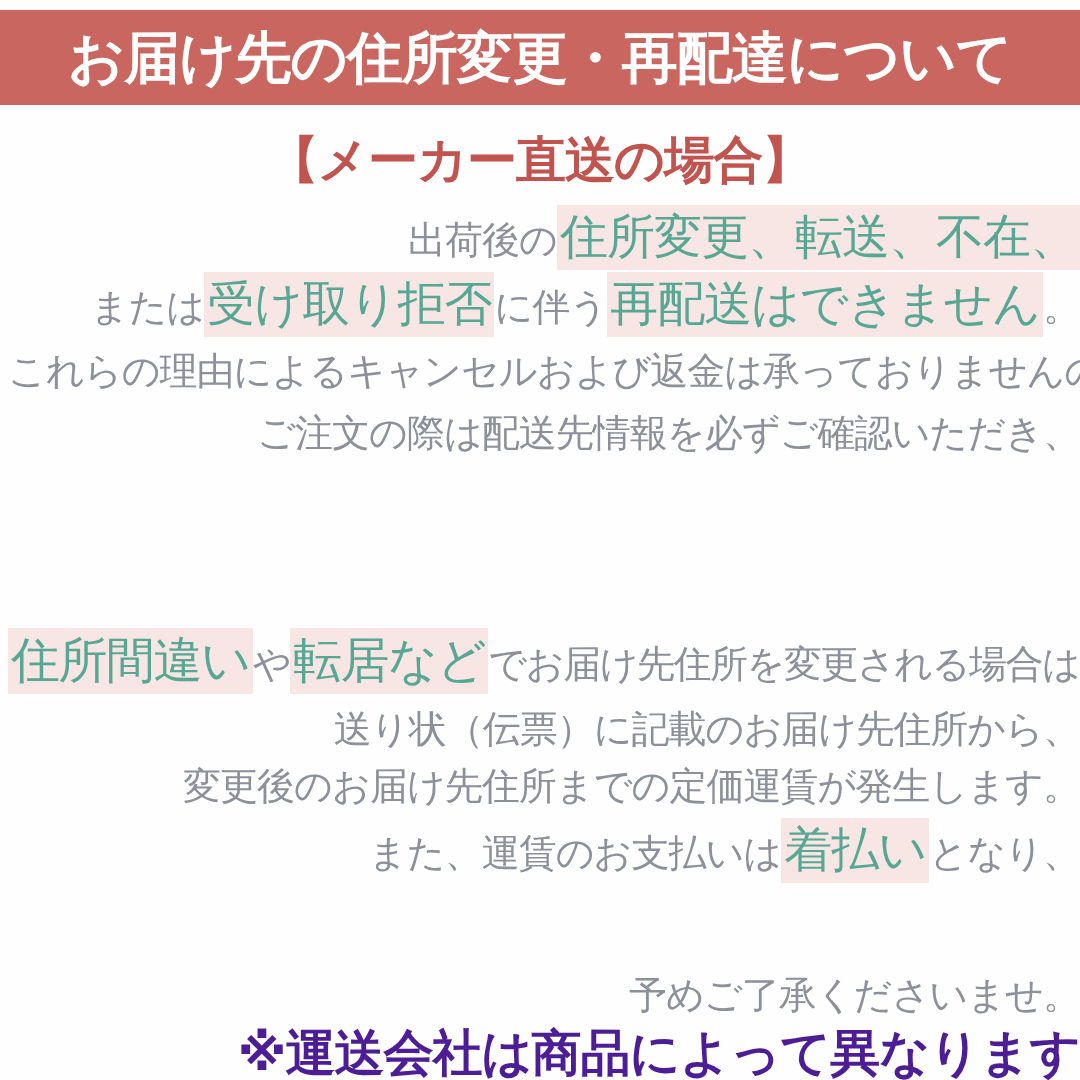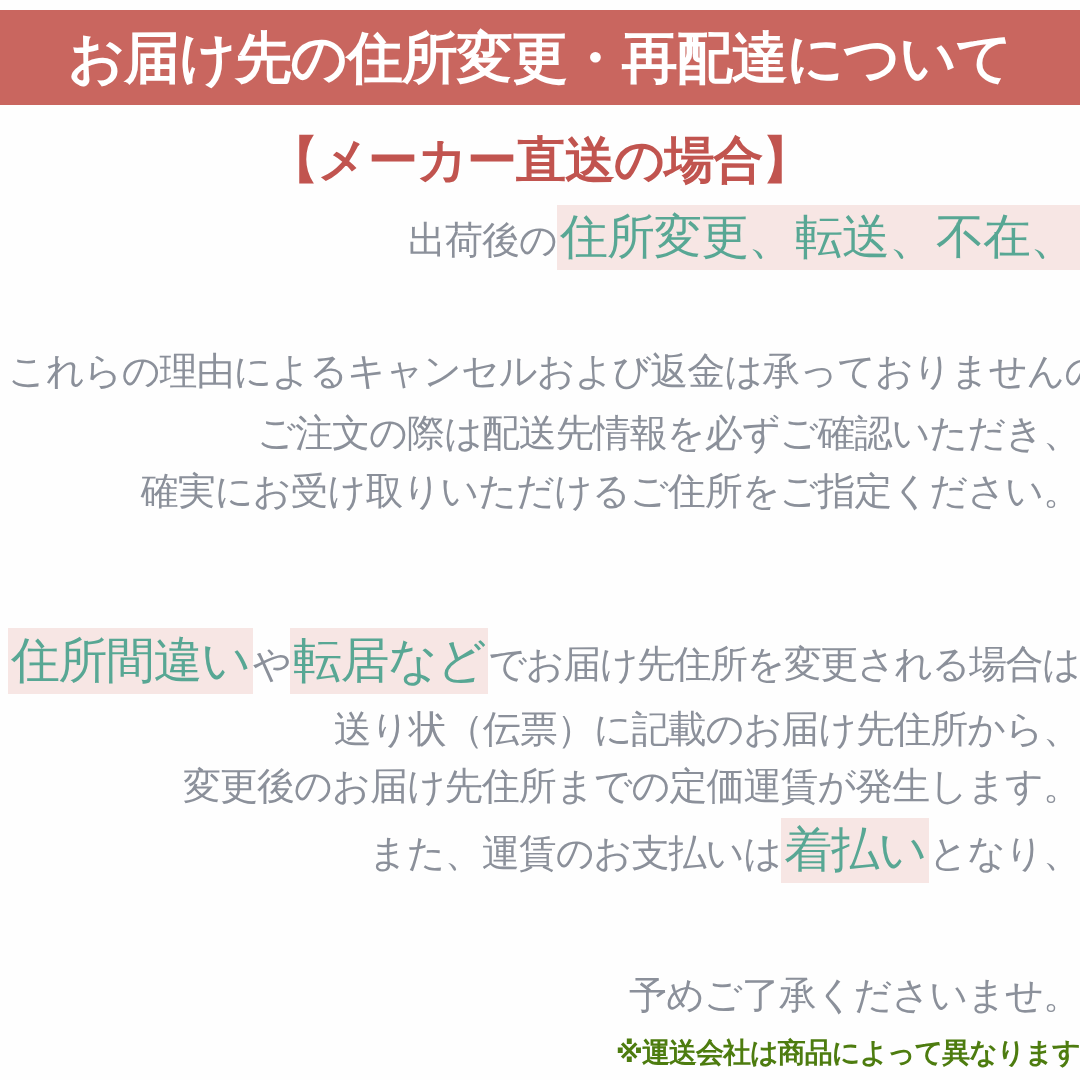--- a/index.html
+++ b/index.html
@@ -58,40 +58,42 @@
   .lineE { top: 470px; height: 42px; line-height: 42px; }
   .lineF { top: 628px; height: 64px; line-height: 64px; letter-spacing: -1.5px; }
   .lineF .em { font-size: 49px; }
   .lineG { top: 708px; height: 42px; line-height: 42px; }
   .lineH { top: 765px; height: 42px; line-height: 42px; padding-left: 36px; }
   .lineI { top: 822px; height: 56px; line-height: 56px; }
   .lineJ { top: 896px; height: 56px; line-height: 56px; }
   .lineK { top: 974px; height: 42px; line-height: 42px; }
   .lineL {
     top: 1028px; height: 50px; line-height: 50px;
-    color: #4d7c0f; font-size: 28px; font-weight: bold;
+    color: #4c1d95; font-size: 50px; font-weight: bold;
   }
 </style>
 </head>
 <body>
 
 <div id="canvas">
 
   <div class="banner">お届け先の住所変更・再配達について</div>
 
   <div class="section-heading h-maker">【メーカー直送の場合】</div>
 
   <div class="line lineA">
     <span>出荷後の</span><span class="em">住所変更、転送、不在、</span>
   </div>
 
+  <div class="line lineB">
+    <span>または</span><span class="em">受け取り拒否</span><span>に伴う</span><span class="em">再配送はできません</span><span>。</span>
+  </div>
 
   <div class="line lineC">これらの理由によるキャンセルおよび返金は承っておりませんので、</div>
   <div class="line lineD">ご注文の際は配送先情報を必ずご確認いただき、</div>
-  <div class="line lineE">確実にお受け取りいただけるご住所をご指定ください。</div>
 
 
   <div class="line lineF">
     <span class="em">住所間違い</span><span>や</span><span class="em">転居など</span><span>でお届け先住所を変更される場合は、</span>
   </div>
 
   <div class="line lineG">送り状（伝票）に記載のお届け先住所から、</div>
   <div class="line lineH">変更後のお届け先住所までの定価運賃が発生します。</div>
 
   <div class="line lineI">

